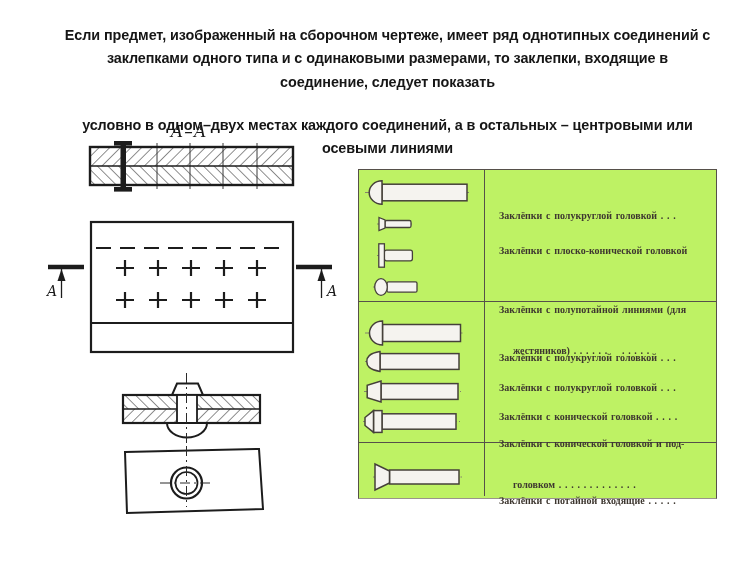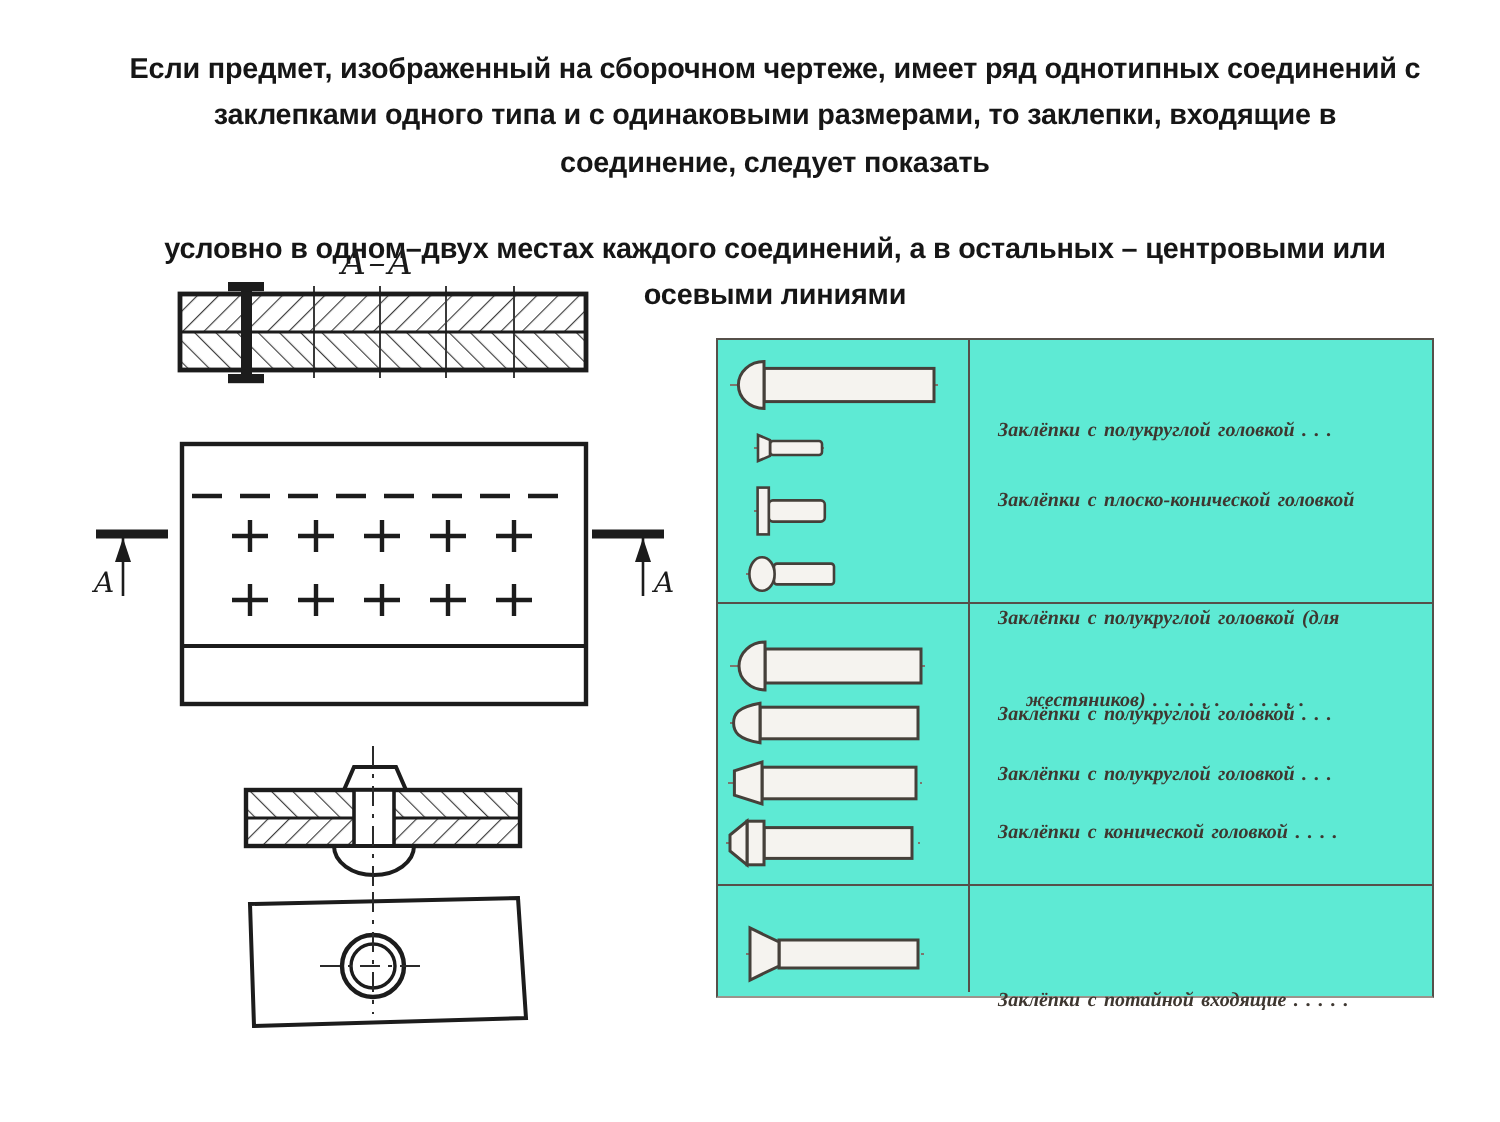--- a/index.html
+++ b/index.html
@@ -18,21 +18,21 @@
   .ln{stroke:#1c1c1c;fill:none;}
   .fillw{fill:#ffffff;}
   .inkfill{fill:#1c1c1c;stroke:none;}
   .thin{stroke:#3a3a3a;stroke-width:1;}
   .cdash{stroke:#2a2a2a;stroke-width:1;stroke-dasharray:10 4 2 4;fill:none;}
   .draft{font-family:"DejaVu Serif",serif;font-style:italic;font-size:17px;fill:#1a1a1a;stroke:none;}
   .draft-s{font-family:"DejaVu Serif",serif;font-style:italic;font-size:14px;fill:#1a1a1a;stroke:none;}
   
   .rivet-table{
     position:absolute;left:358px;top:169px;width:359px;height:330px;box-sizing:border-box;
-    background:#5eead4;border:1.4px solid #56504a;border-bottom-color:#9a948c;font-style:italic;
+    background:#bef264;border:1.4px solid #56504a;border-bottom-color:#9a948c;
   }
   .t-section{display:flex;box-sizing:border-box;}
   .t-section.s1{height:132px;border-bottom:1.4px solid #56504a;}
   .t-section.s2{height:141px;border-bottom:1.4px solid #56504a;}
   .t-section.s3{height:53px;}
   .t-icons{width:126px;box-sizing:border-box;border-right:1.4px solid #56504a;position:relative;flex:none;}
   .t-labels{flex:1;position:relative;}
   .t-label{
     position:absolute;left:14px;right:5px;
     font-family:"Liberation Serif",serif;font-weight:700;font-size:10px;line-height:13.5px;
@@ -152,21 +152,21 @@
       <div class="t-labels">
         <div class="t-label" style="top:12px">
           <span class="l1">Заклёпки с полукруглой головкой . . .</span>
           <span class="l2"></span>
         </div>
         <div class="t-label" style="top:47px">
           <span class="l1">Заклёпки с плоско-конической головкой</span>
           <span class="l2"></span>
         </div>
         <div class="t-label" style="top:106px">
-          <span class="l1">Заклёпки с полукруглой головкой (для</span>
+          <span class="l1">Заклёпки с полупотайной линиями (для</span>
           <span class="l2">жестяников) . . . . . .    . . . . .</span>
         </div>
       </div>
     </div>
 
     <div class="t-section s2">
       <div class="t-icons">
         <svg class="ricon" style="left:6px;top:17px" width="98" height="28" viewBox="0 0 98 28">
           <line x1="0" y1="14" x2="98" y2="14" class="rcl"></line>
           <rect x="17.5" y="5.5" width="78" height="17" class="rsh"></rect>
@@ -195,20 +195,24 @@
           <span class="l2"></span>
         </div>
         <div class="t-label" style="top:52px">
           <span class="l1">Заклёпки с полукруглой головкой . . .</span>
           <span class="l2"></span>
         </div>
         <div class="t-label" style="top:81px">
           <span class="l1">Заклёпки с конической головкой . . . .</span>
           <span class="l2"></span>
         </div>
+        <div class="t-label" style="top:108px">
+          <span class="l1">Заклёпки с конической головкой и под-</span>
+          <span class="l2">головком . . . . . . . . . . . . .</span>
+        </div>
       </div>
     </div>
 
     <div class="t-section s3">
       <div class="t-icons">
         <svg class="ricon" style="left:14px;top:19px" width="89" height="30" viewBox="0 0 89 30">
           <line x1="0" y1="15" x2="89" y2="15" class="rcl"></line>
           <rect x="16.5" y="8" width="69.5" height="14" class="rsh"></rect>
           <polygon points="2,2 2,28 16.5,21 16.5,9" class="rsh"></polygon>
         </svg>

